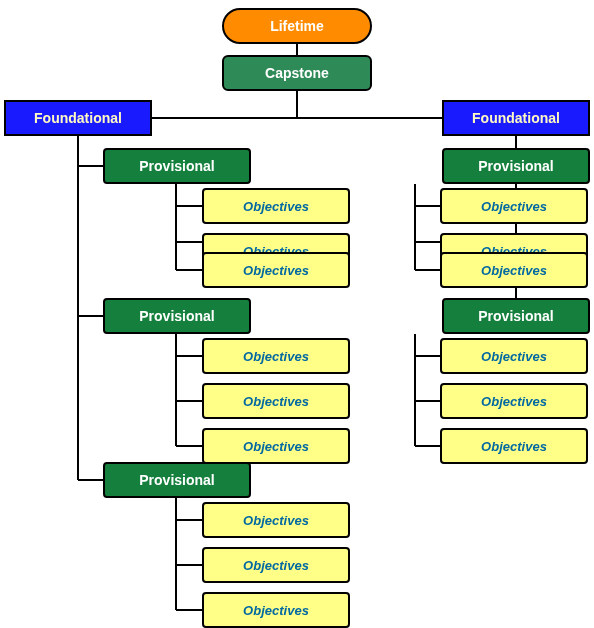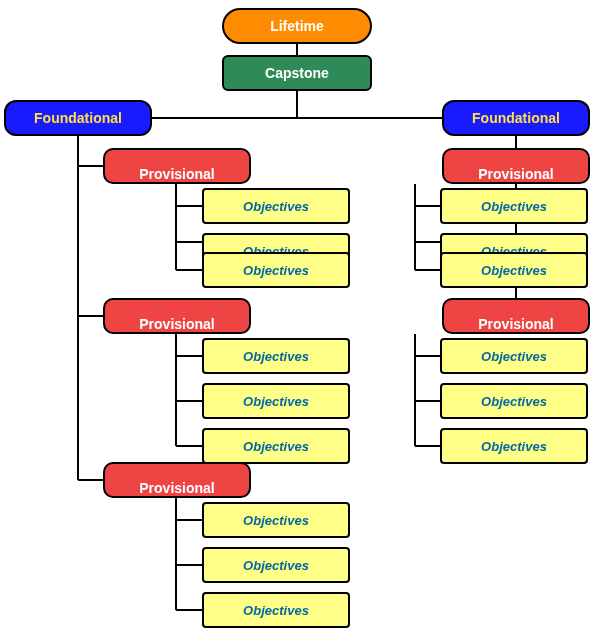--- a/index.html
+++ b/index.html
@@ -37,29 +37,28 @@
     }
 
     .capstone {
       background: #2E8B57;
       color: #fff;
       border-radius: 6px;
     }
 
     .foundational {
       background: #1a1aff;
-      color: #fde047;
-      border-radius: 12px;
+      color: #fef9c3;
+      border-radius: 0;
     }
 
     .provisional {
-      background: #ef4444;
+      background: #15803d;
       color: #fff;
-      border-radius: 10px;
-      align-items: flex-end;
+      border-radius: 4px;
     }
 
     .objectives {
       background: #FFFF88;
       color: #0369a1;
       border-radius: 4px;
       font-style: italic;
       font-weight: bold;
       font-size: 13px;
       border: 2px solid #000;

